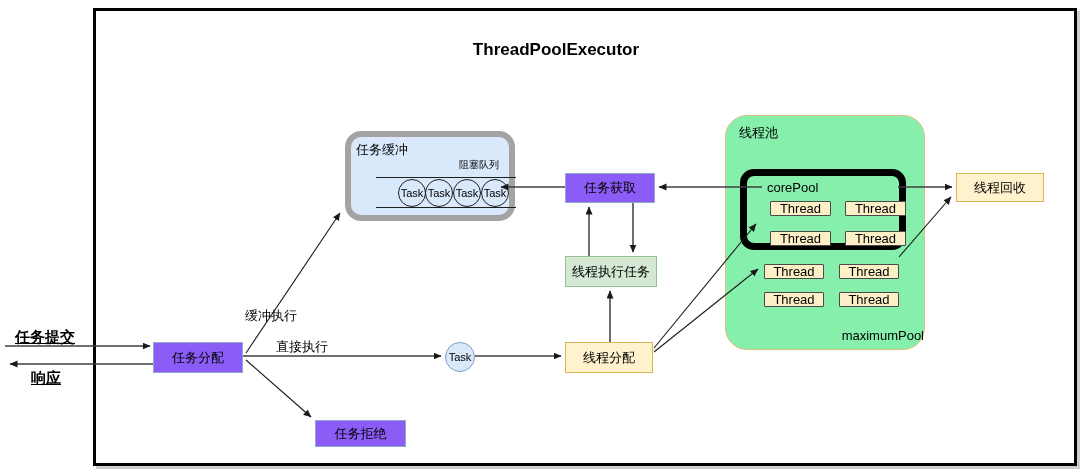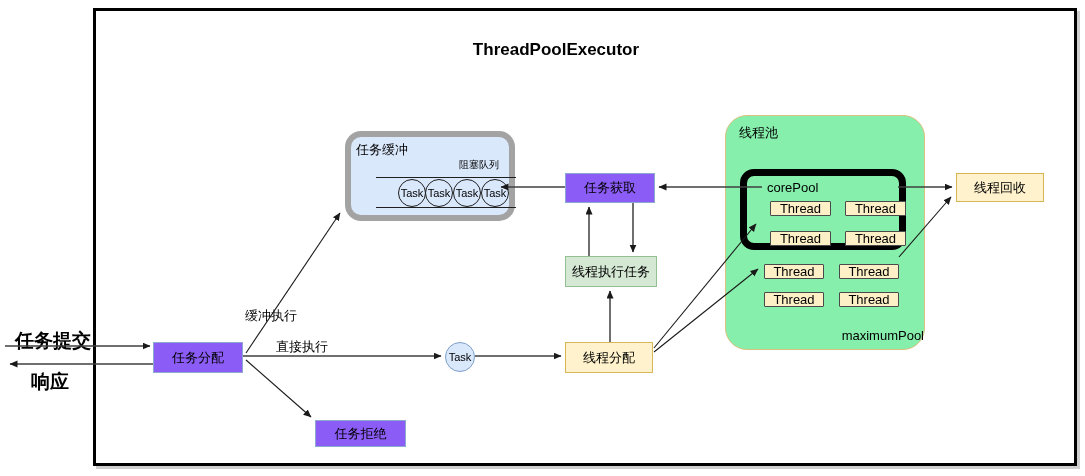--- a/index.html
+++ b/index.html
@@ -26,21 +26,21 @@
   .buffer{position:absolute;left:345px;top:131px;width:170px;height:90px;
           background:#dae8fc;border:6px solid #a3a3a3;border-radius:16px;box-sizing:border-box;}
   .buffer-label{position:absolute;left:5px;top:4px;font-size:13px;}
   .queue-label{position:absolute;right:10px;top:21px;font-size:10px;}
   .qline{position:absolute;left:25px;width:140px;height:0;border-top:1.5px solid #1f1f1f;}
   .qcircle{position:absolute;width:28px;height:28px;border:1.3px solid #1f1f1f;border-radius:50%;
            display:flex;align-items:center;justify-content:center;font-size:11px;box-sizing:border-box;background:transparent;}
   .task-circle{position:absolute;left:445px;top:342px;width:30px;height:30px;border-radius:50%;
                background:#dae8fc;border:1px solid #7d9ec7;display:flex;align-items:center;justify-content:center;
                font-size:11px;box-sizing:border-box;}
-  .ext-label{position:absolute;font-size:19px;font-weight:bold;white-space:nowrap;}
+  .ext-label{position:absolute;font-size:15px;font-weight:bold;white-space:nowrap;text-decoration:underline;}
   .edge-label{position:absolute;font-size:13px;white-space:nowrap;}
   svg.overlay{position:absolute;left:0;top:0;width:1085px;height:476px;pointer-events:none;}
 </style>
 </head>
 <body>
 
 <div class="canvas">
 
   <div class="frame"></div>
 

